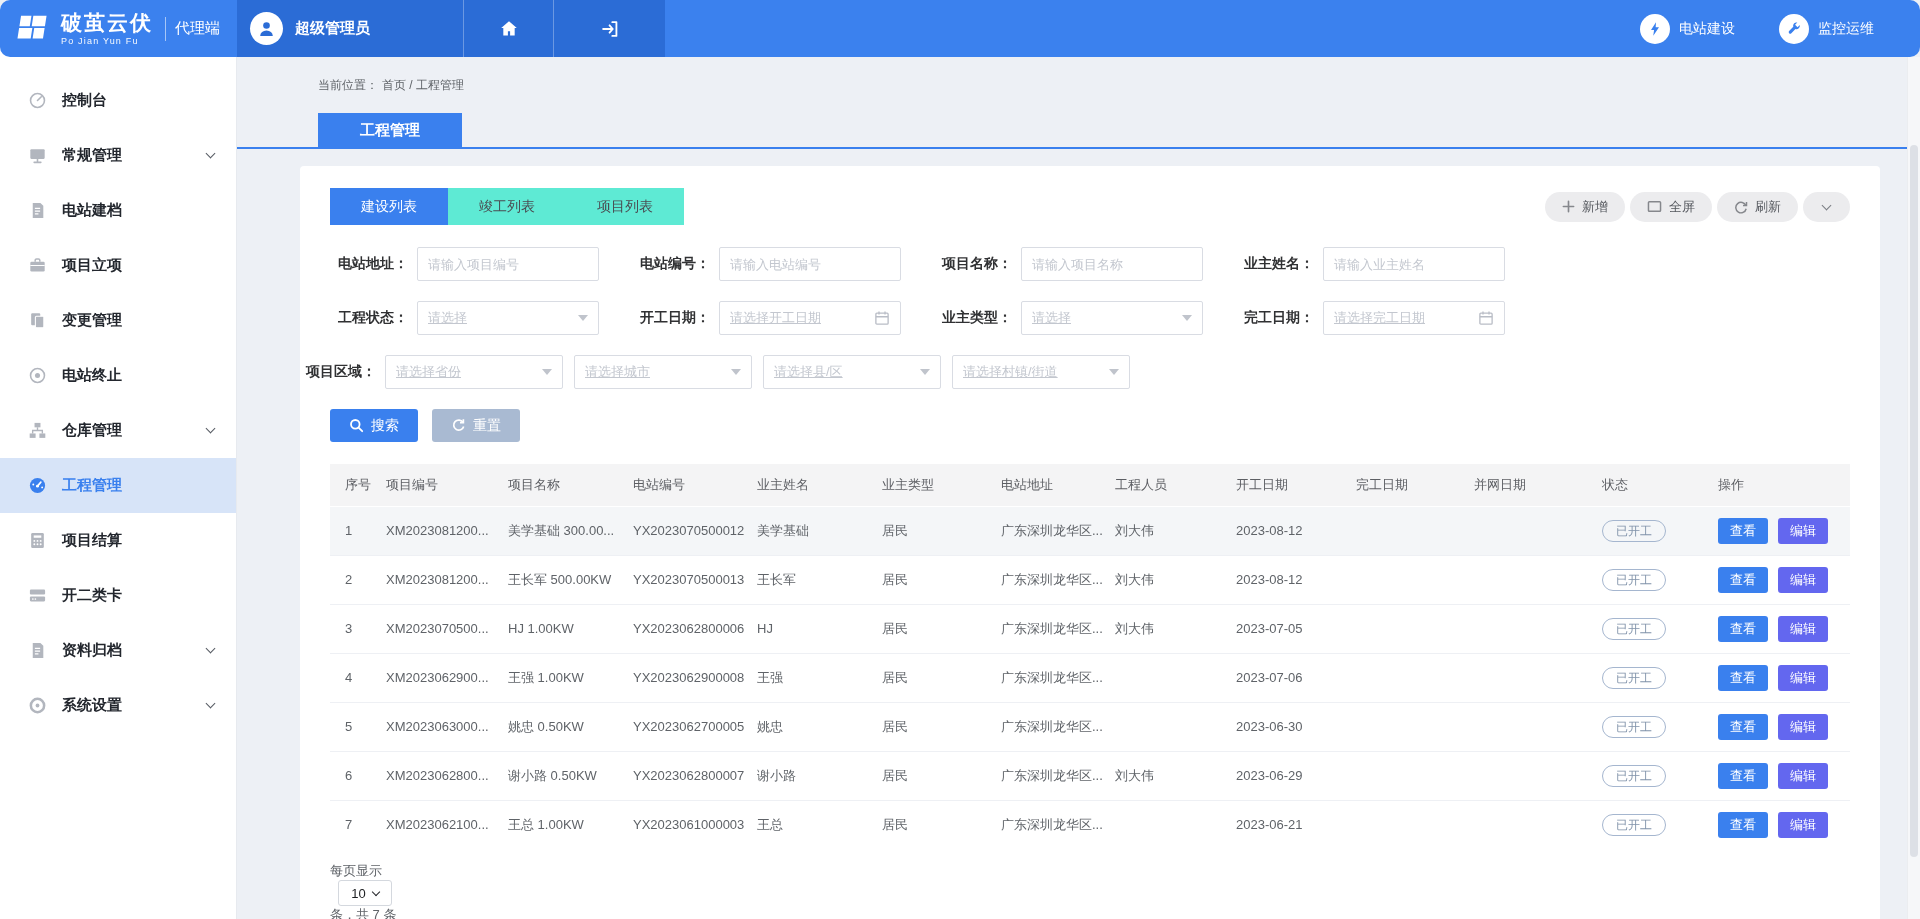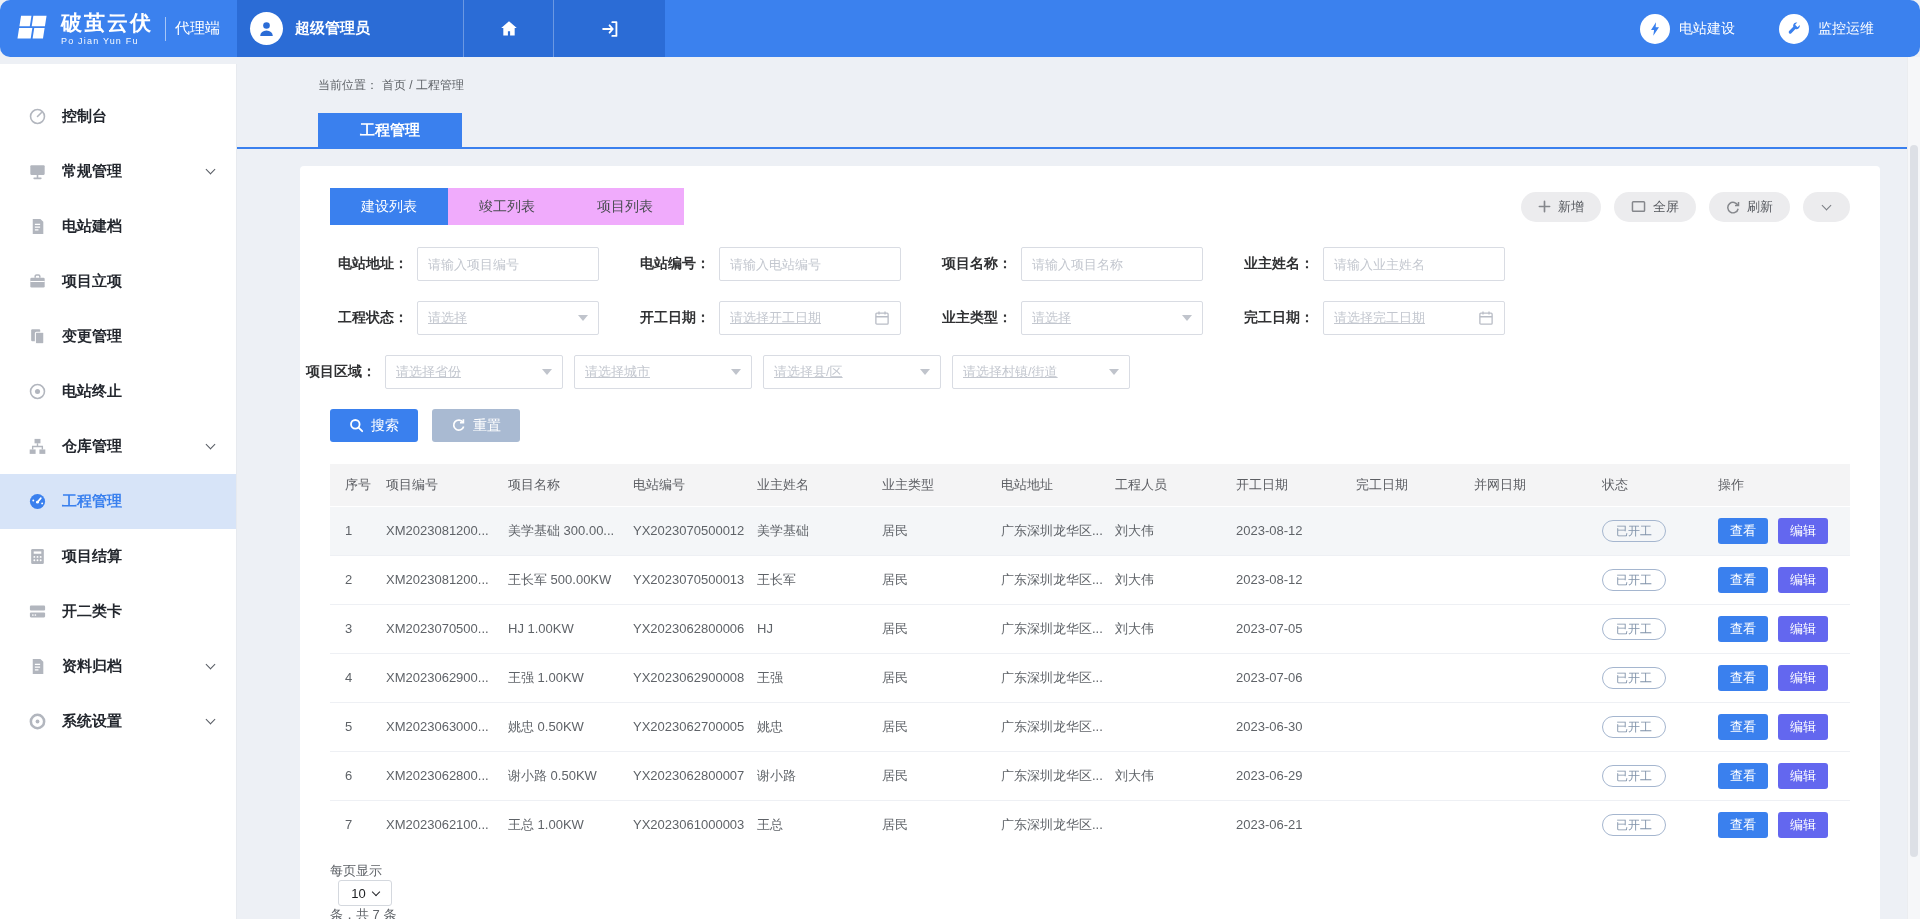--- a/index.html
+++ b/index.html
@@ -16,38 +16,38 @@
   .h-user{width:226px;justify-content:flex-start;padding-left:13px;}
   .h-user .uname{margin-left:12px;font-size:15px;font-weight:bold;}
   .sep{border-left:1px solid rgba(255,255,255,.3);}
   .h-home{width:90px;}
   .h-exit{width:112px;}
   .avatar{width:33px;height:33px;border-radius:50%;background:#fff;display:flex;align-items:center;justify-content:center;}
   .h-right{margin-left:auto;display:flex;align-items:center;gap:44px;padding-right:46px;}
   .h-link{display:flex;align-items:center;gap:9px;font-size:14px;cursor:pointer;}
   .hcircle{width:30px;height:30px;border-radius:50%;background:#fff;display:flex;align-items:center;justify-content:center;}
   
-  .sidebar{position:absolute;left:0;top:64px;bottom:0;width:237px;background:#fff;border-right:1px solid #e7eaef;padding-top:25px;z-index:4;}
+  .sidebar{position:absolute;left:0;top:48px;bottom:0;width:237px;background:#fff;border-right:1px solid #e7eaef;padding-top:25px;z-index:4;}
   .side-item{height:55px;display:flex;align-items:center;padding:0 22px 0 28px;font-size:15px;font-weight:600;color:#23272e;cursor:pointer;}
   .side-item .sicon{width:19px;height:19px;margin-right:15px;display:flex;align-items:center;color:#b2b6be;flex:none;}
   .side-item.active{background:#d7e4f8;color:#3a80ee;}
   .side-item.active .sicon{color:#3a80ee;}
   .chev{width:7px;height:7px;border-right:1.6px solid #565b63;border-bottom:1.6px solid #565b63;transform:rotate(45deg);margin-left:auto;margin-top:-4px;}
   
   .main{position:absolute;left:237px;top:57px;right:0;bottom:0;background:#edf0f5;overflow:hidden;}
   .breadcrumb{margin:20px 0 0 81px;font-size:12px;color:#5f6368;}
   .breadcrumb .bc-path{margin-left:4px;}
   .tabline{margin-top:19px;border-bottom:2px solid #3a80ee;}
   .pagetab{margin-left:81px;width:144px;height:34px;background:#3a80ee;color:#fff;font-size:15px;font-weight:600;display:flex;align-items:center;justify-content:center;cursor:pointer;}
   .card{margin:17px 40px 16px 63px;background:#fff;border-radius:4px;padding:22px 30px 18px;min-height:738px;}
   
   .tabs-row{display:flex;align-items:center;}
-  .subtab{height:37px;display:flex;align-items:center;justify-content:center;padding:0 31px;font-size:14px;background:#f0abfc;color:#4a4d52;cursor:pointer;}
+  .subtab{height:37px;display:flex;align-items:center;justify-content:center;padding:0 31px;font-size:14px;background:#5eead4;color:#4a4d52;cursor:pointer;}
   .subtab.active{background:#3a80ee;color:#fff;}
-  .toolbar{margin-left:auto;display:flex;align-items:center;gap:13px;}
+  .toolbar{margin-left:auto;display:flex;align-items:center;gap:5px;}
   .pill{height:30px;border-radius:15px;background:#ececee;color:#55585e;font-size:13px;display:flex;align-items:center;gap:7px;padding:0 17px;cursor:pointer;}
   .pill.sm{padding:0 20px;}
   .pchev{width:7px;height:7px;border-right:1.6px solid #7a7d83;border-bottom:1.6px solid #7a7d83;transform:rotate(45deg);margin-top:-3px;}
   
   .filters{margin-top:22px;}
   .frow{display:flex;align-items:center;margin-bottom:20px;}
   .fgroup{display:flex;align-items:center;width:302px;flex:none;}
   .flabel{width:78px;text-align:right;margin-right:9px;font-size:14px;font-weight:600;color:#303133;white-space:nowrap;flex:none;}
   .fctrl{width:182px;height:34px;border:1px solid #d9dce3;border-radius:2px;font-size:13px;background:#fff;}
   input.fctrl{padding:0 10px;color:#7f1d1d;outline:none;}

